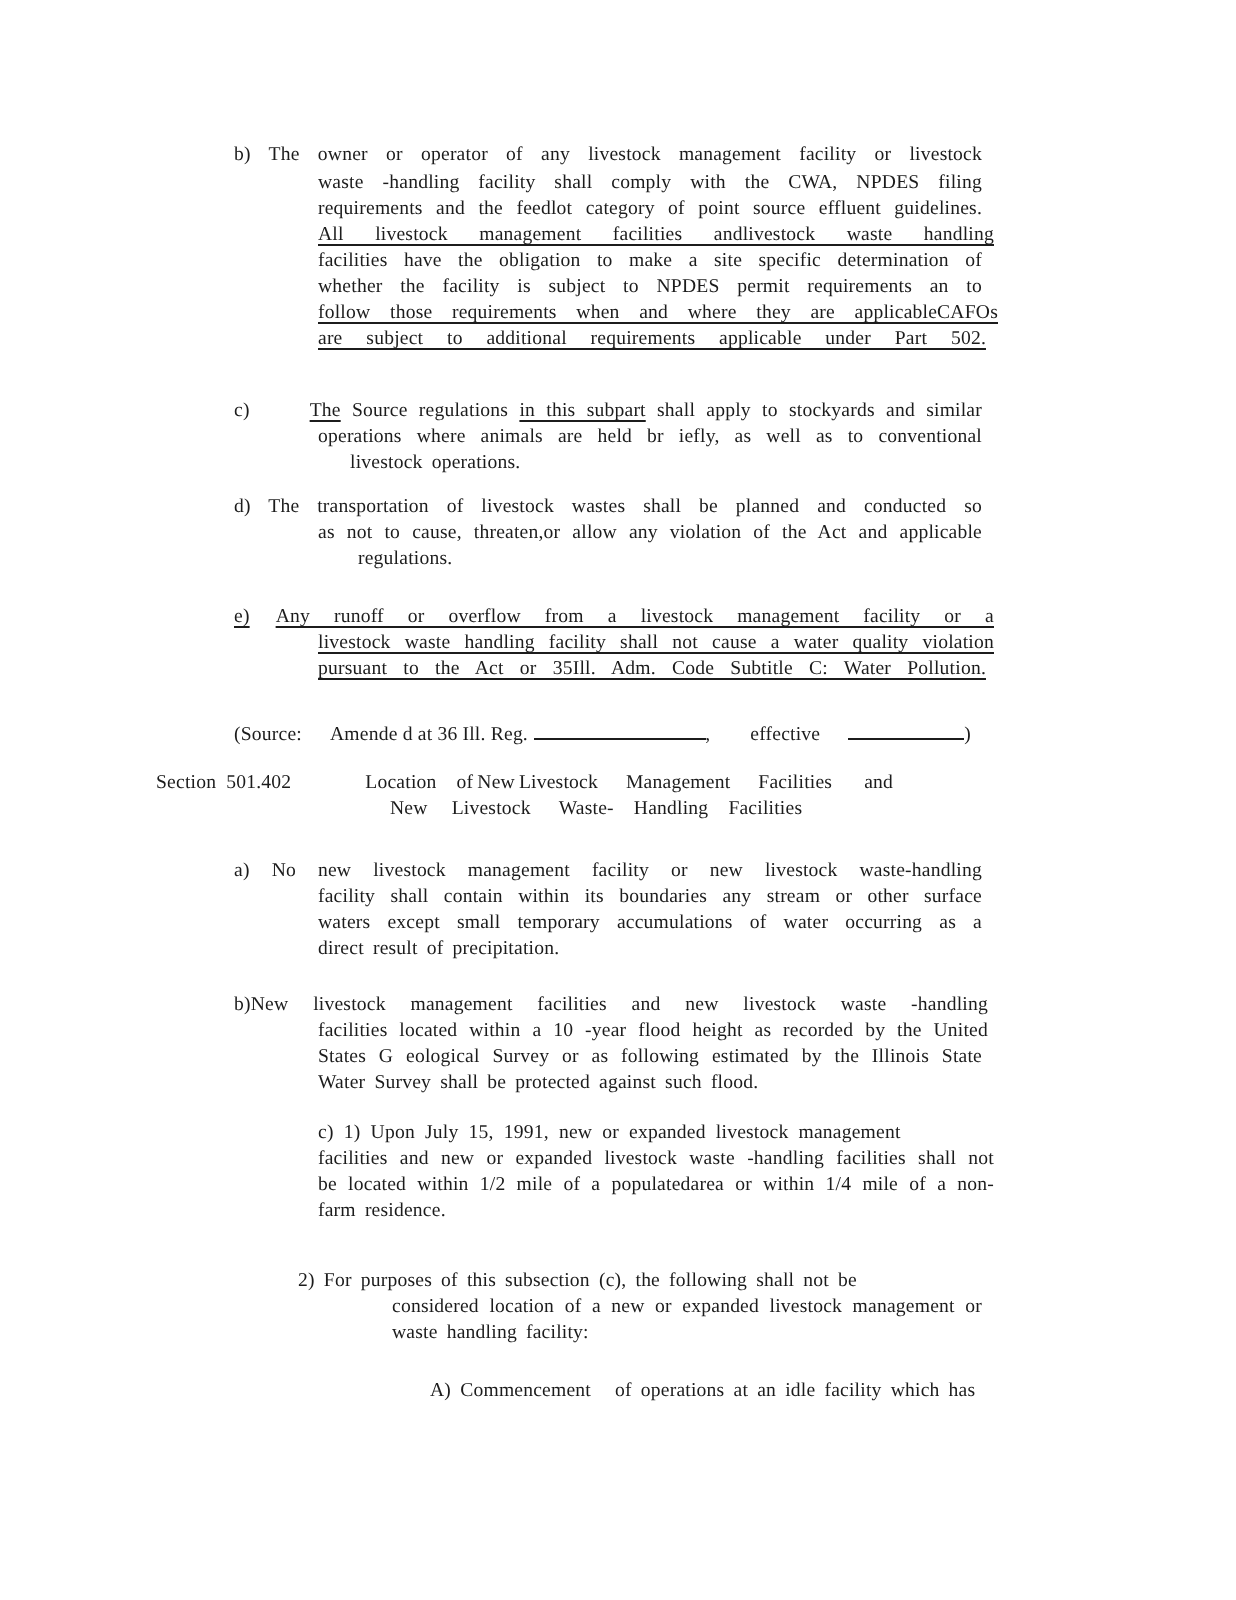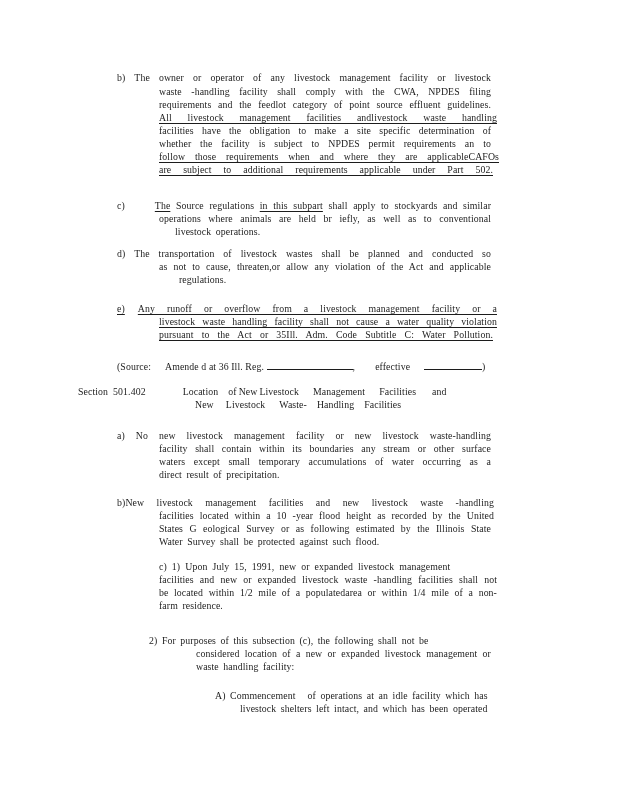--- a/index.html
+++ b/index.html
@@ -79,14 +79,13 @@
     <div class="line stretch" style="left: 159px; top: 523px; width: 332px;"><span class="">States G eological Survey or as following estimated by the Illinois State</span></div>
     <div class="line nostretch" style="left: 159px; top: 536px; width: 280px; word-spacing: 2px;"><span class="">Water Survey shall be protected against such flood.</span></div>
     <div class="line nostretch" style="left: 115px; top: 561px; width: 340px; word-spacing: 2.5px; margin-left: 44px;"><span class="">c) 1) Upon July 15, 1991, new or expanded livestock management</span></div>
     <div class="line stretch" style="left: 159px; top: 574px; width: 338px;"><span class="">facilities and new or expanded livestock waste -handling facilities shall not</span></div>
     <div class="line stretch" style="left: 159px; top: 587px; width: 338px;"><span class="">be located within 1/2 mile of a populatedarea or within 1/4 mile of a non-</span></div>
     <div class="line nostretch" style="left: 159px; top: 600px; width: 120px; word-spacing: 2px;"><span class="">farm residence.</span></div>
     <div class="line nostretch" style="left: 149px; top: 635px; width: 310px; word-spacing: 2px;"><span class="">2) For purposes of this subsection (c), the following shall not be</span></div>
     <div class="line stretch" style="left: 196px; top: 648px; width: 295px;"><span class="">considered location of a new or expanded livestock management or</span></div>
     <div class="line nostretch" style="left: 196px; top: 661px; width: 170px; word-spacing: 2px;"><span class="">waste handling facility:</span></div>
     <div class="line nostretch" style="left: 215px; top: 690px; width: 280px; word-spacing: 2px;"><span class="">A) Commencement</span><span class="" style="margin-left: 12px;">of operations at an idle facility which has</span></div>
-    <div class="line nostretch" style="left: 240px; top: 703px; width: 260px; word-spacing: 2px;"><span class="">livestock shelters left intact, and which has been operated</span></div>
   </div>
 
 </body></html>

